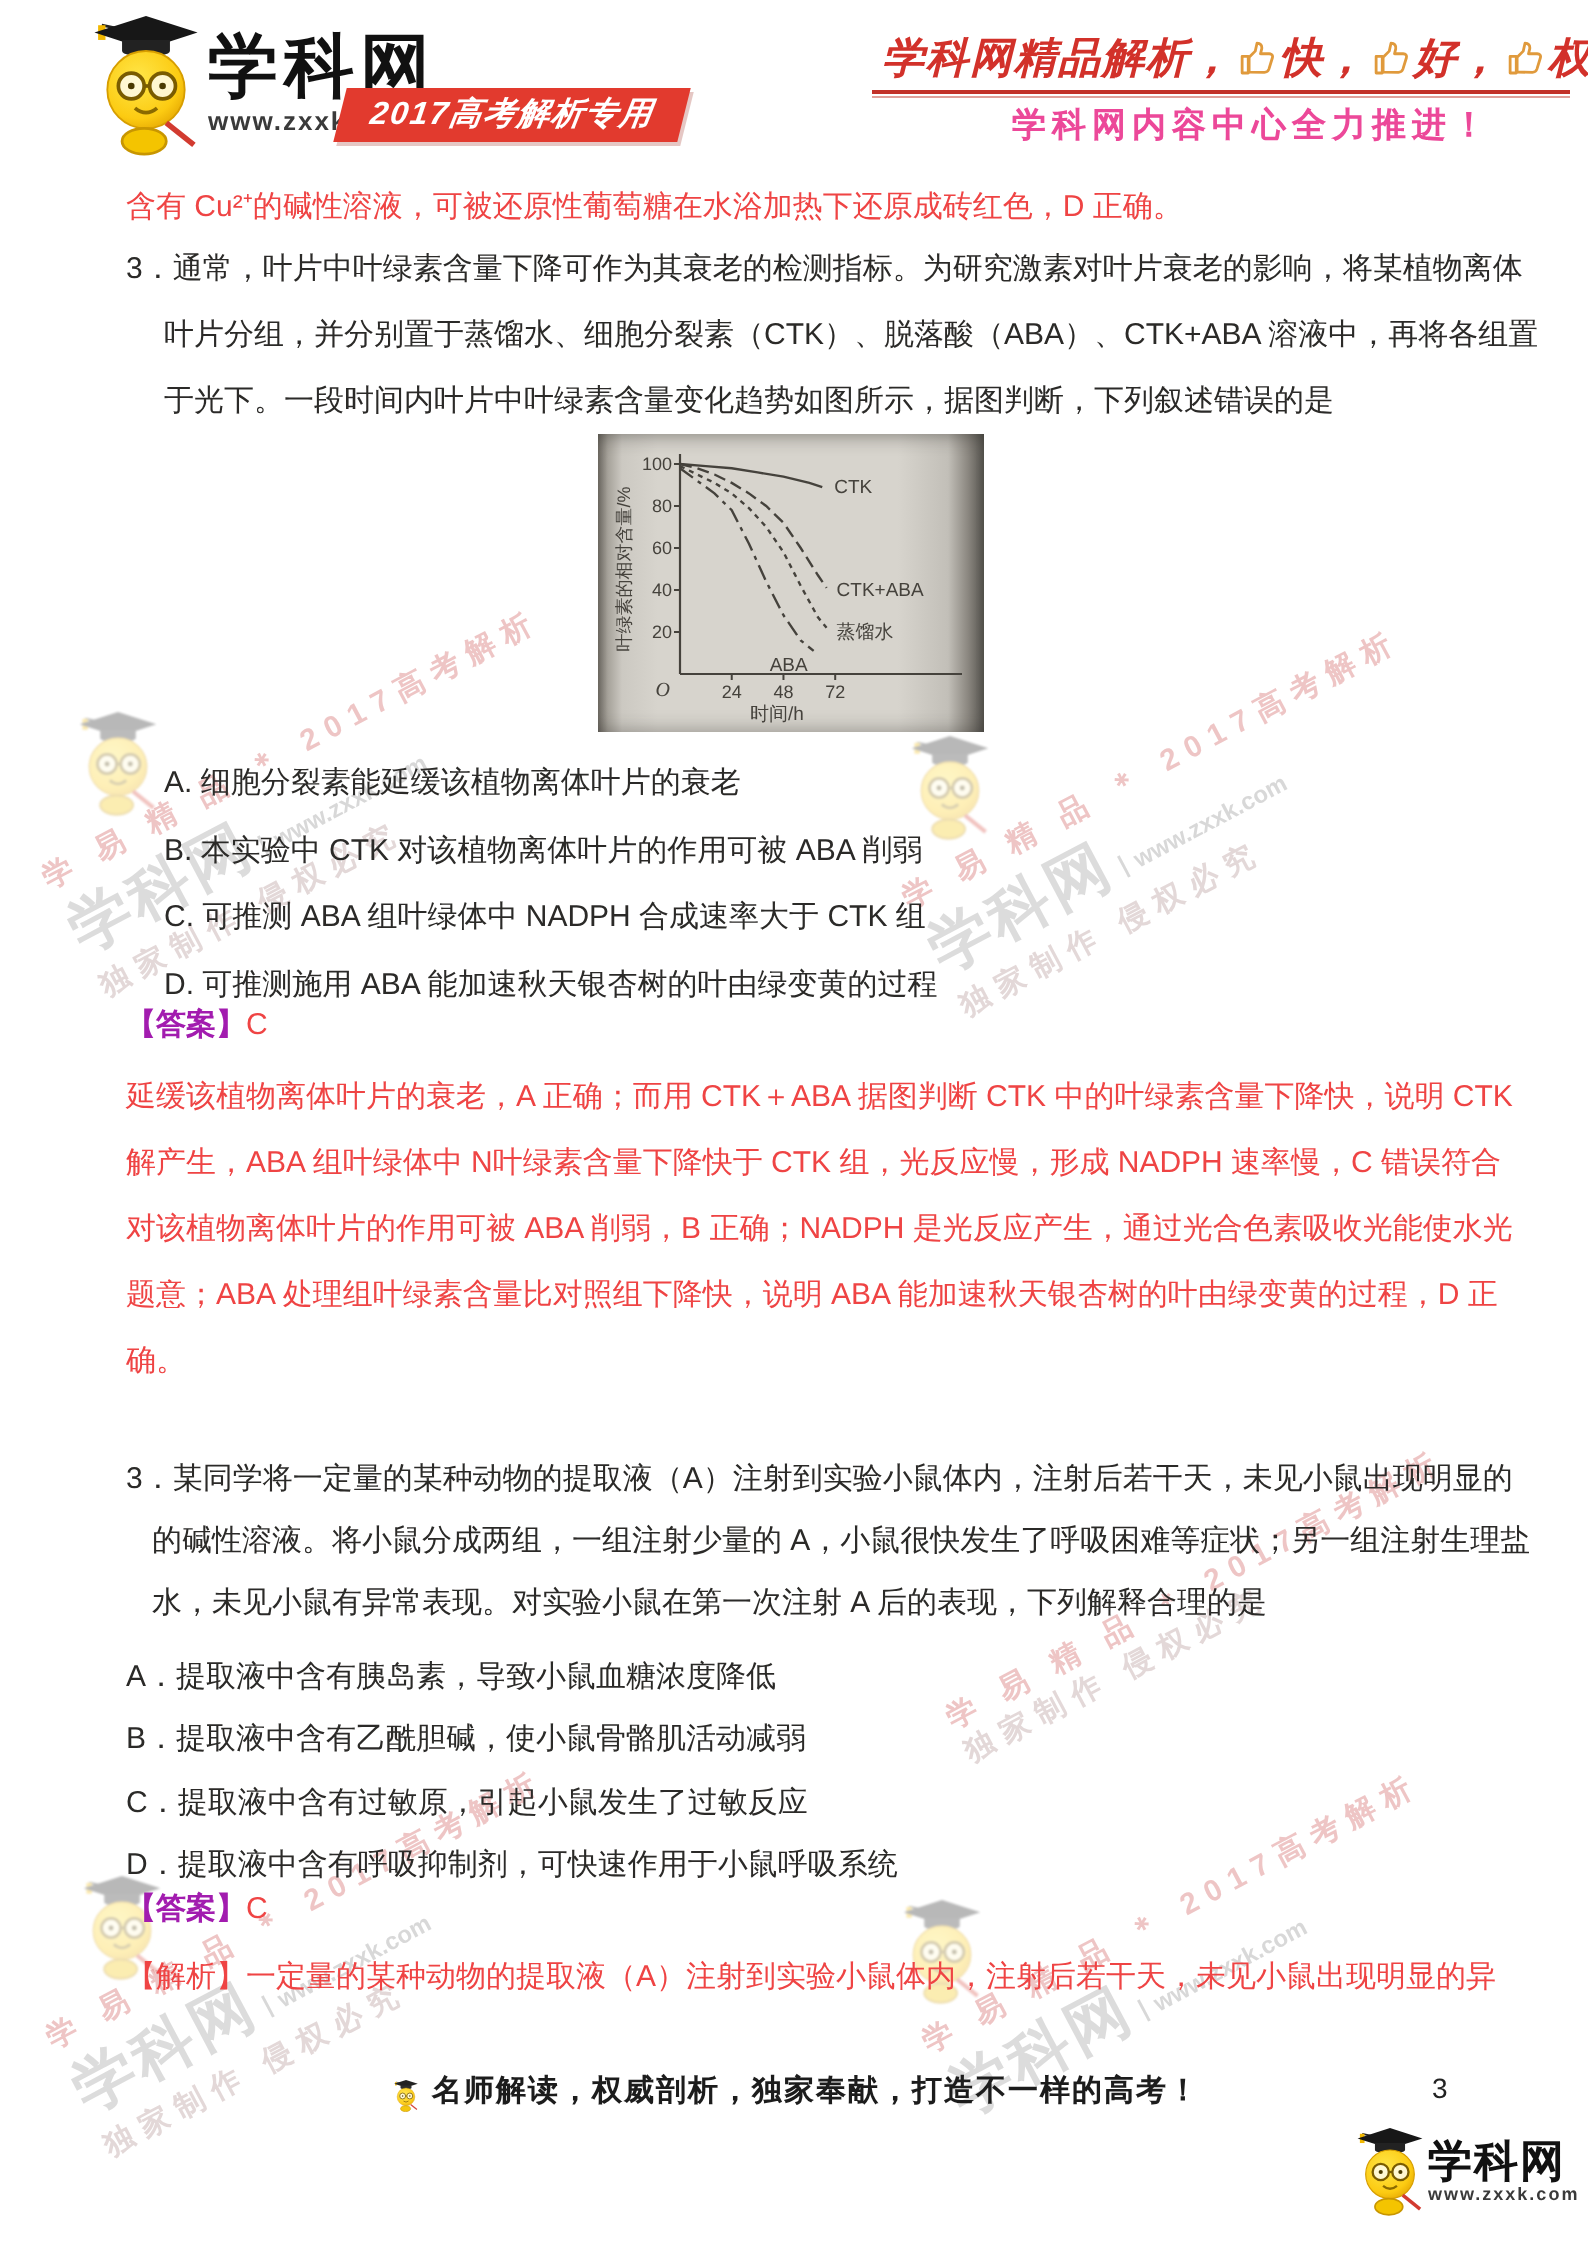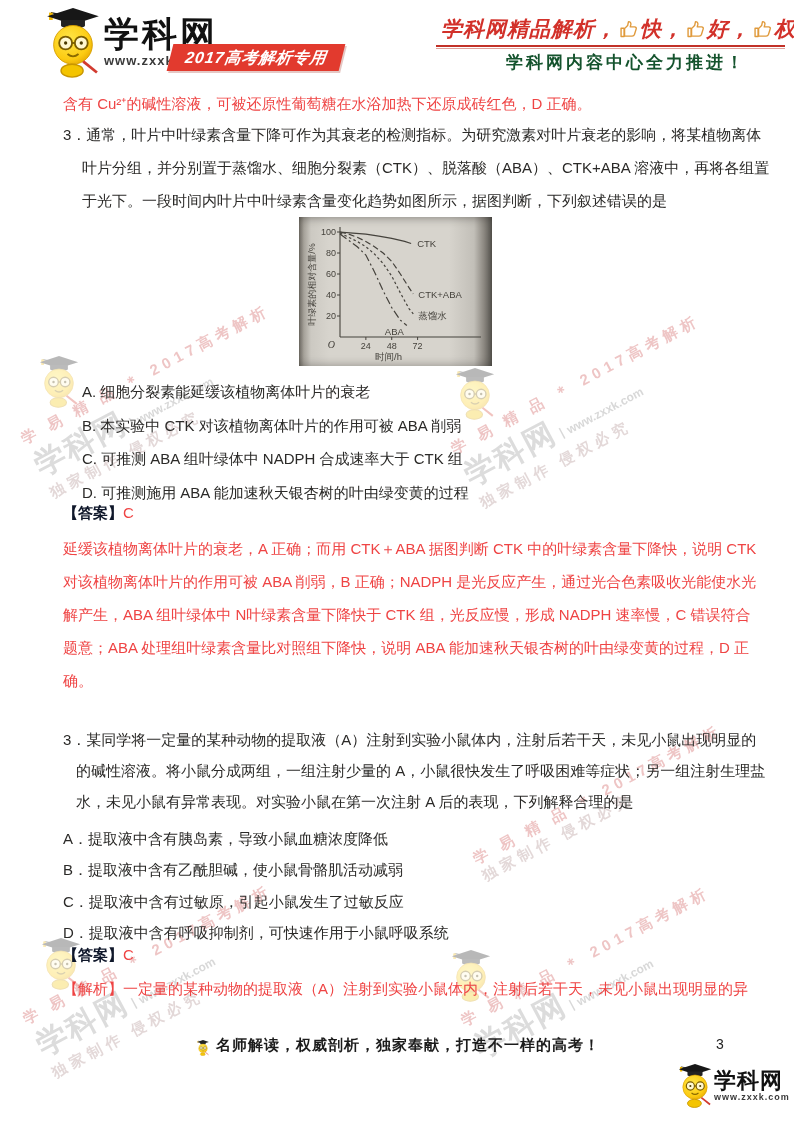--- a/index.html
+++ b/index.html
@@ -14,25 +14,25 @@
   .brand-url{font-size:13px;font-weight:bold;color:#3a3a3a;letter-spacing:1px;margin-top:1px;}
   #edition-badge{left:170px;top:44px;width:172px;height:27px;background:#e23a2e;transform:skewX(-14deg);
      box-shadow:2px 2px 0 rgba(150,30,20,.25);}
   #edition-badge span{display:block;transform:skewX(6deg);color:#fff;font-weight:bold;font-style:italic;
      font-size:16px;line-height:27px;text-align:center;letter-spacing:1px;}
   #slogan-main{left:441px;top:15px;font-size:21px;font-weight:bold;font-style:italic;color:#d2312a;
      letter-spacing:1px;white-space:nowrap;display:flex;align-items:center;}
   #slogan-main .thumb{width:21px;height:21px;margin:0 1px;}
   #slogan-underline{left:436px;top:45px;width:349px;height:4px;
      background:linear-gradient(#c23128 0 2px,transparent 2px 3px,#e0a09a 3px 4px);}
-  #sub-slogan{right:48px;top:51px;font-size:17px;font-weight:bold;color:#14532d;letter-spacing:3px;white-space:nowrap;}
+  #sub-slogan{right:48px;top:51px;font-size:17px;font-weight:bold;color:#ec4899;letter-spacing:3px;white-space:nowrap;}
   
   .bodytext{left:63px;width:675px;font-size:15px;color:#2b2a28;}
   .red{color:#ef4444;}
-  .ans-label{font-weight:bold;color:#0f172a;}
+  .ans-label{font-weight:bold;color:#a21caf;}
   .indent19{padding-left:19px;}
   .indent13{padding-left:13px;}
   
   #chart-scan{left:299px;top:217px;width:193px;height:149px;
      background:linear-gradient(90deg,#6f6b64 0px,#a6a29a 5px,#ccc9c2 12px,#d7d4cd 30px,#d7d4cd 150px,#c2bfb8 175px,#8b8780 185px,#54524d 193px);
      box-shadow:inset 0 7px 9px -6px rgba(40,38,34,.45), inset 0 -7px 9px -6px rgba(40,38,34,.35);}
   #chart-svg{position:absolute;left:8px;top:3px;}
   
   #footer-icon{left:196px;top:1040px;width:14px;height:16px;opacity:.95;}
   #footer-slogan{left:216px;top:1036px;font-size:15px;font-weight:bold;color:#1c1c1c;letter-spacing:1px;white-space:nowrap;}
@@ -197,22 +197,22 @@
     <div class="tline">C. 可推测 ABA 组叶绿体中 NADPH 合成速率大于 CTK 组</div>
     <div class="tline">D. 可推测施用 ABA 能加速秋天银杏树的叶由绿变黄的过程</div>
   </div>
 
   <div class="abs bodytext" style="top:502px;line-height:22px">
     <span class="ans-label">【答案】</span><span class="red">C</span>
   </div>
 
   <div class="abs bodytext red" style="top:533px;line-height:32.9px">
     <div class="tline">延缓该植物离体叶片的衰老，A 正确；而用 CTK＋ABA 据图判断 CTK 中的叶绿素含量下降快，说明 CTK</div>
+    <div class="tline">解产生，ABA 组叶绿体中 N叶绿素含量下降快于 CTK 组，光反应慢，形成 NADPH 速率慢，C 错误符合</div>
     <div class="tline">对该植物离体叶片的作用可被 ABA 削弱，B 正确；NADPH 是光反应产生，通过光合色素吸收光能使水光</div>
-    <div class="tline">解产生，ABA 组叶绿体中 N叶绿素含量下降快于 CTK 组，光反应慢，形成 NADPH 速率慢，C 错误符合</div>
     <div class="tline">题意；ABA 处理组叶绿素含量比对照组下降快，说明 ABA 能加速秋天银杏树的叶由绿变黄的过程，D 正</div>
     <div class="tline">确。</div>
   </div>
 
   <div class="abs bodytext" style="top:724px;line-height:31px">
     <div class="tline">3．某同学将一定量的某种动物的提取液（A）注射到实验小鼠体内，注射后若干天，未见小鼠出现明显的</div>
     <div class="tline indent13">的碱性溶液。将小鼠分成两组，一组注射少量的 A，小鼠很快发生了呼吸困难等症状；另一组注射生理盐</div>
     <div class="tline indent13">水，未见小鼠有异常表现。对实验小鼠在第一次注射 A 后的表现，下列解释合理的是</div>
   </div>
 

